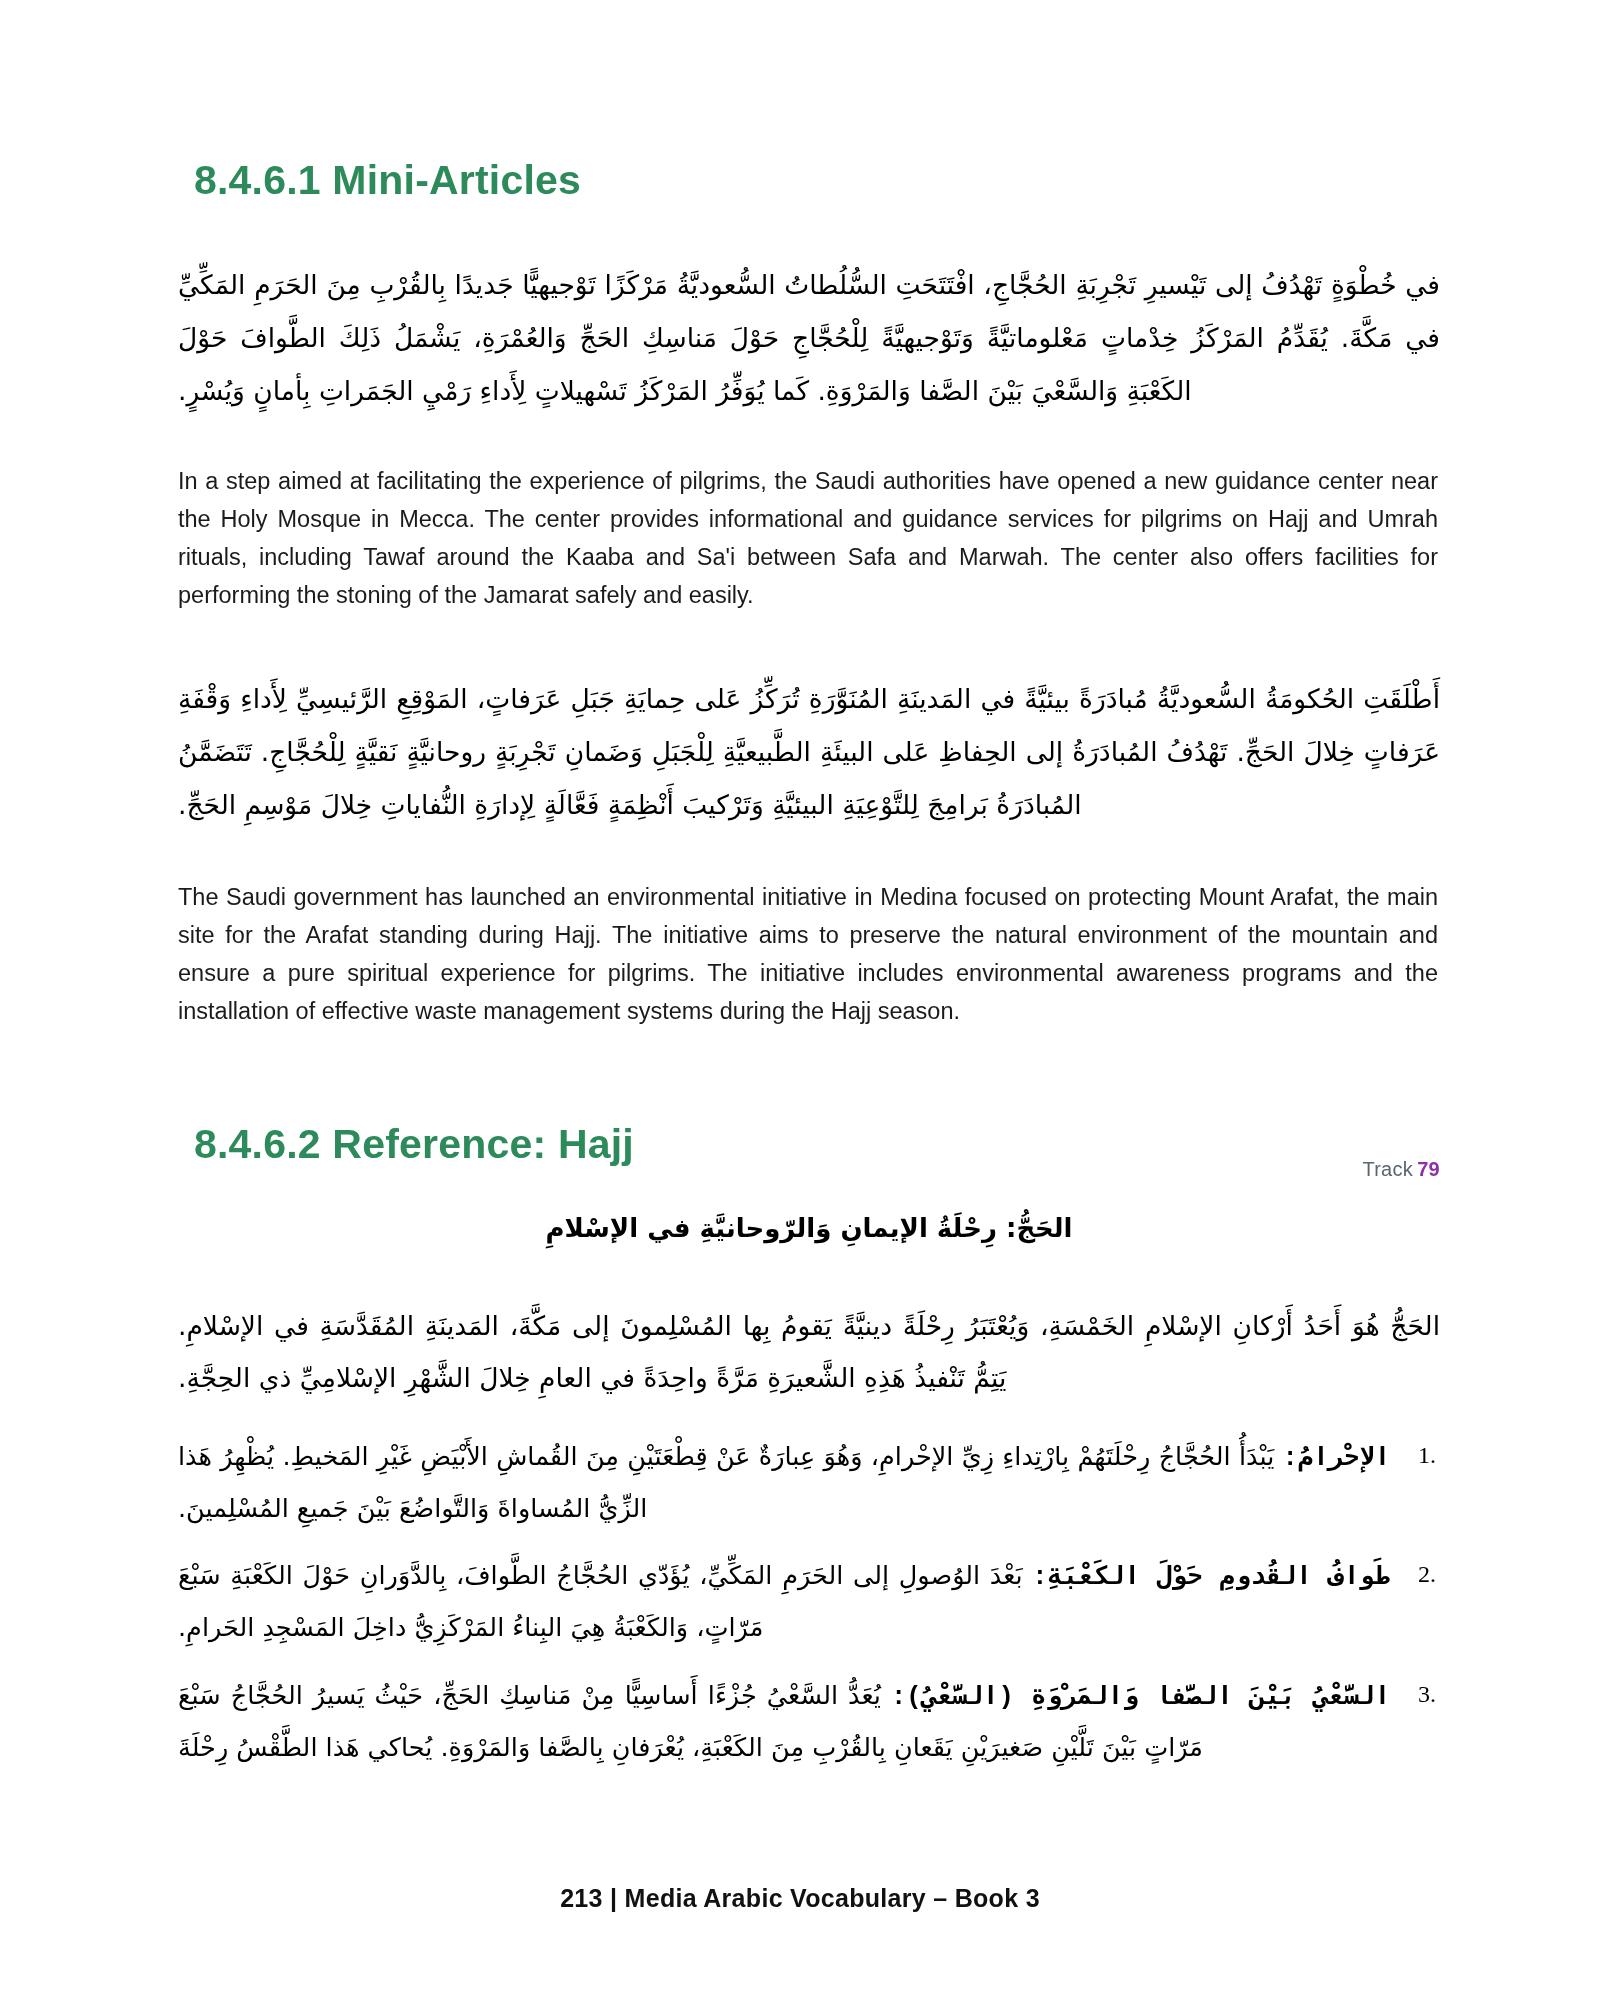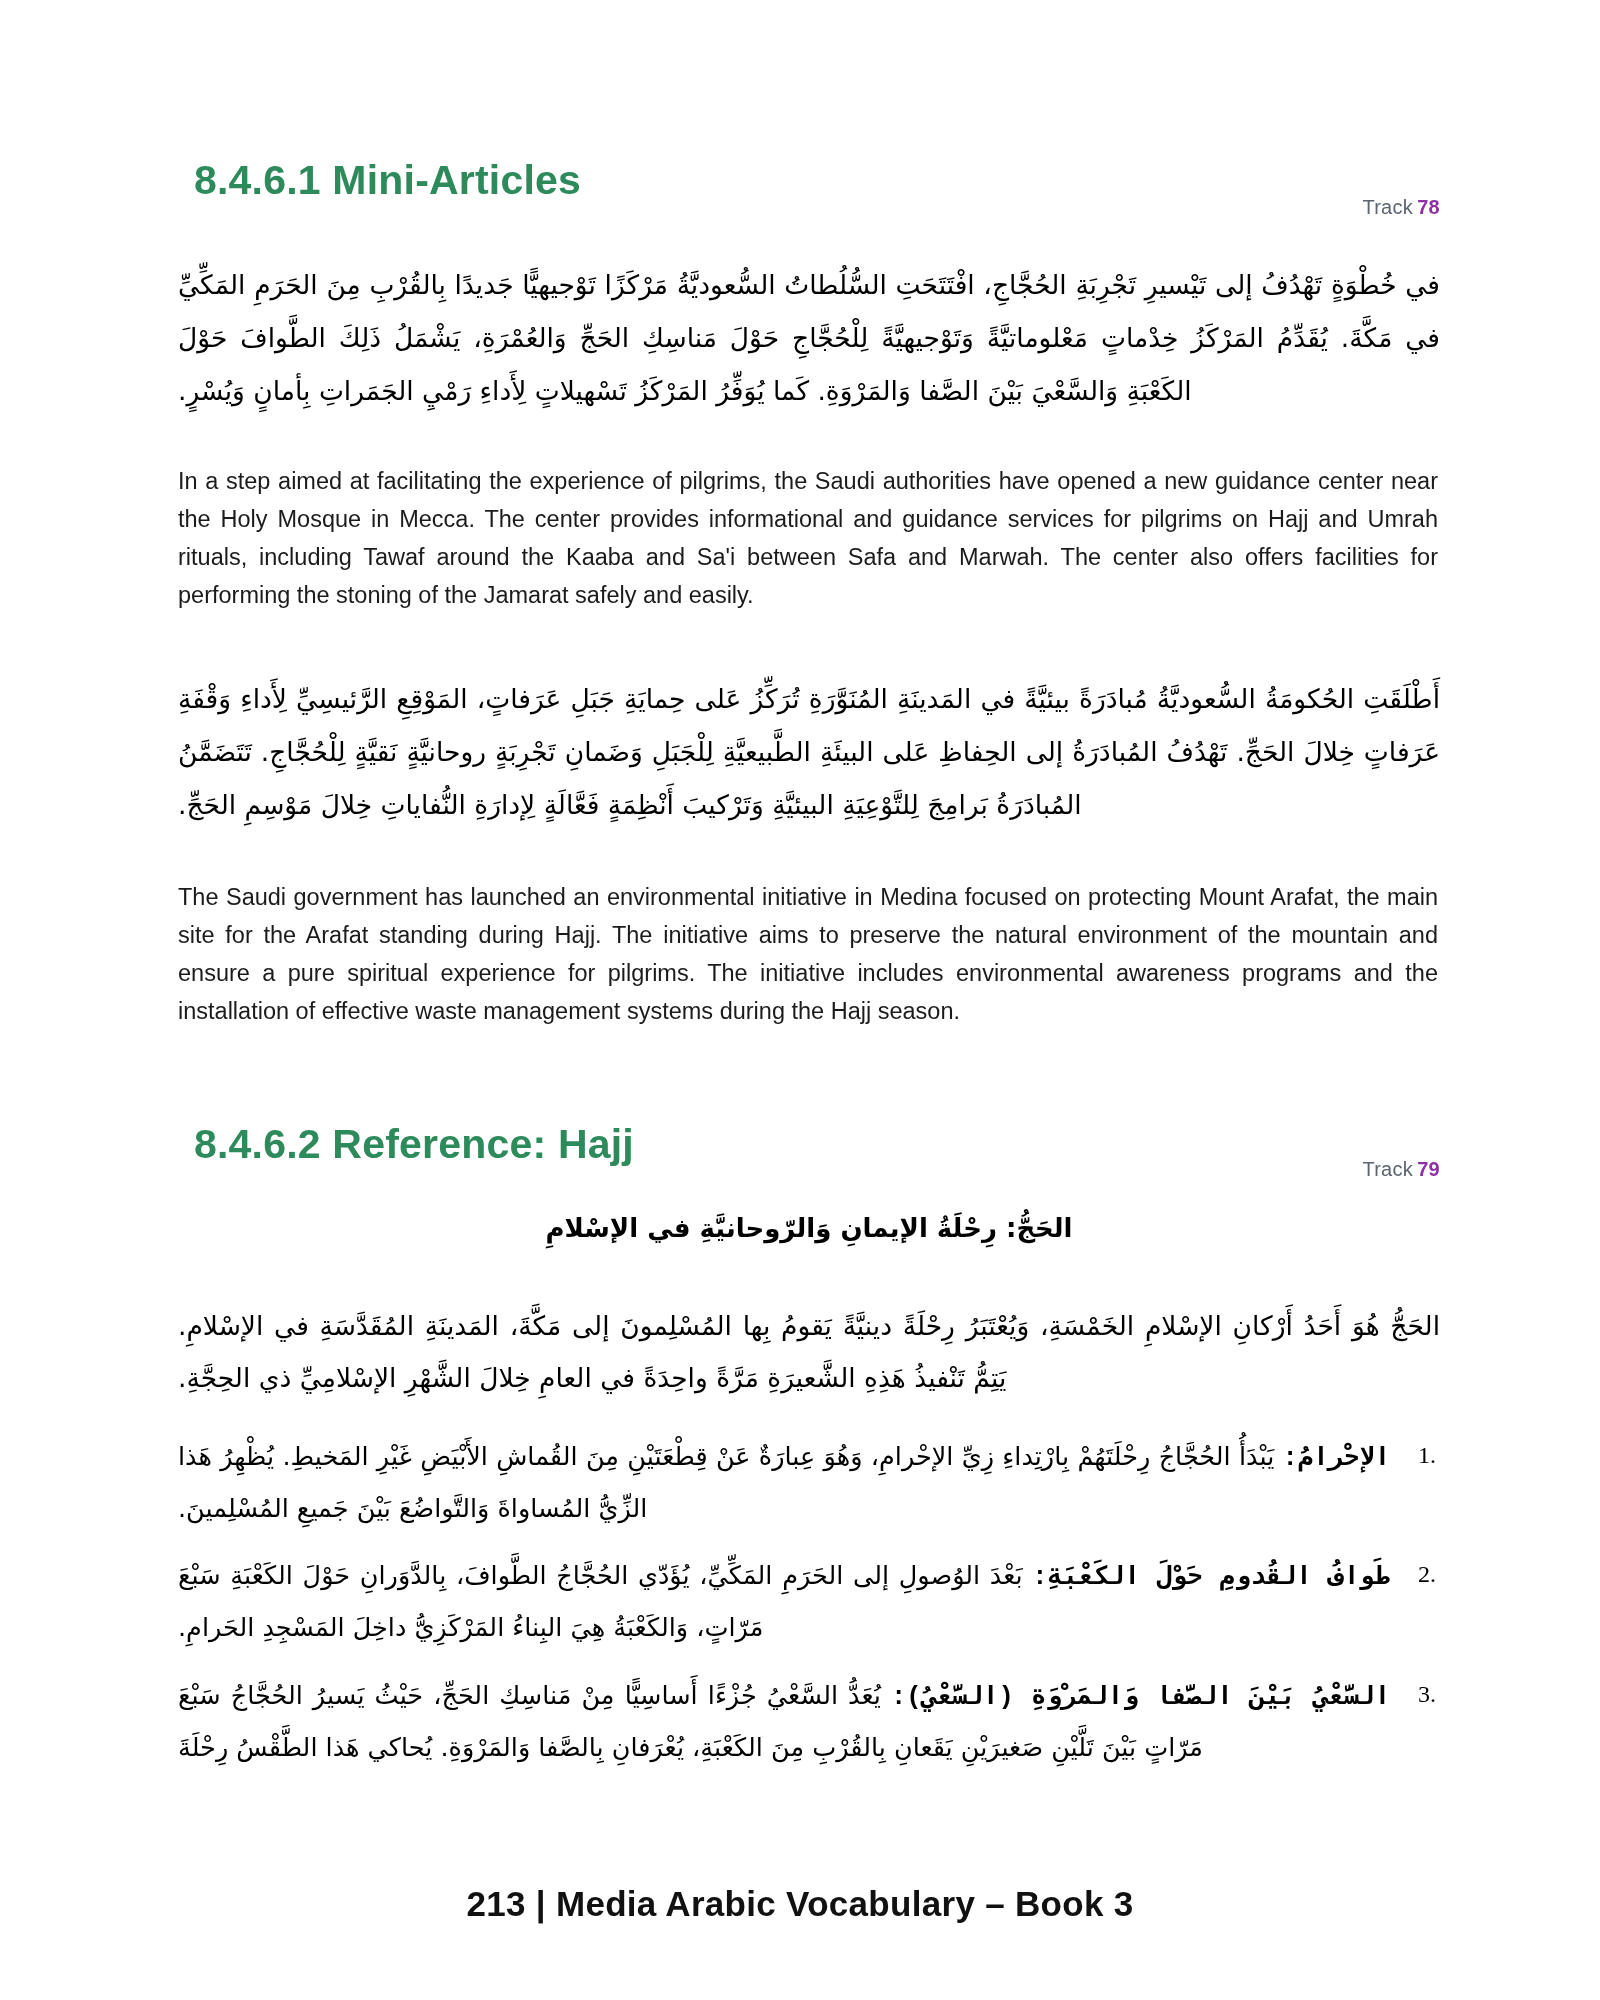--- a/index.html
+++ b/index.html
@@ -124,41 +124,36 @@
   }
   .ar-list li b { font-weight: bold; font-family: Liberation Mono, monospace; }
 
   
   .footer {
     position: absolute;
     left: 0;
     right: 0;
     top: 1884px;
     text-align: center;
-    font-size: 35px;
+    font-size: 25px;
     font-weight: bold;
     color: #111;
     letter-spacing: 0.3px;
     font-family: "Liberation Sans", "DejaVu Sans", sans-serif;
   }
 </style>
 </head>
 <body>
 
 <div class="page">
 
   <div class="content" style="top:142px;">
     <h2 class="section-heading">8.4.6.1 Mini-Articles</h2>
   </div>
 
-  <div class="content" style="top:196px;">
-    <p class="track-line">
-      <span class="track-word">Track</span><span class="track-num">78</span>
-    </p>
-  </div>
 
   <div class="content" style="top:258px;">
     <p class="ar">في خُطْوَةٍ تَهْدُفُ إلى تَيْسيرِ تَجْرِبَةِ الحُجَّاجِ، افْتَتَحَتِ السُّلُطاتُ السُّعوديَّةُ مَرْكَزًا تَوْجيهيًّا جَديدًا بِالقُرْبِ مِنَ الحَرَمِ المَكِّيِّ في مَكَّةَ. يُقَدِّمُ المَرْكَزُ خِدْماتٍ مَعْلوماتيَّةً وَتَوْجيهيَّةً لِلْحُجَّاجِ حَوْلَ مَناسِكِ الحَجِّ وَالعُمْرَةِ، يَشْمَلُ ذَلِكَ الطَّوافَ حَوْلَ الكَعْبَةِ وَالسَّعْيَ بَيْنَ الصَّفا وَالمَرْوَةِ. كَما يُوَفِّرُ المَرْكَزُ تَسْهيلاتٍ لِأَداءِ رَمْيِ الجَمَراتِ بِأمانٍ وَيُسْرٍ.</p>
   </div>
 
   <div class="content" style="top:462px; left:178px; right:162px;">
     <p class="en">In a step aimed at facilitating the experience of pilgrims, the Saudi authorities have opened a new guidance center near the Holy Mosque in Mecca. The center provides informational and guidance services for pilgrims on Hajj and Umrah rituals, including Tawaf around the Kaaba and Sa'i between Safa and Marwah. The center also offers facilities for performing the stoning of the Jamarat safely and easily.</p>
   </div>
 
   <div class="content" style="top:672px;">

